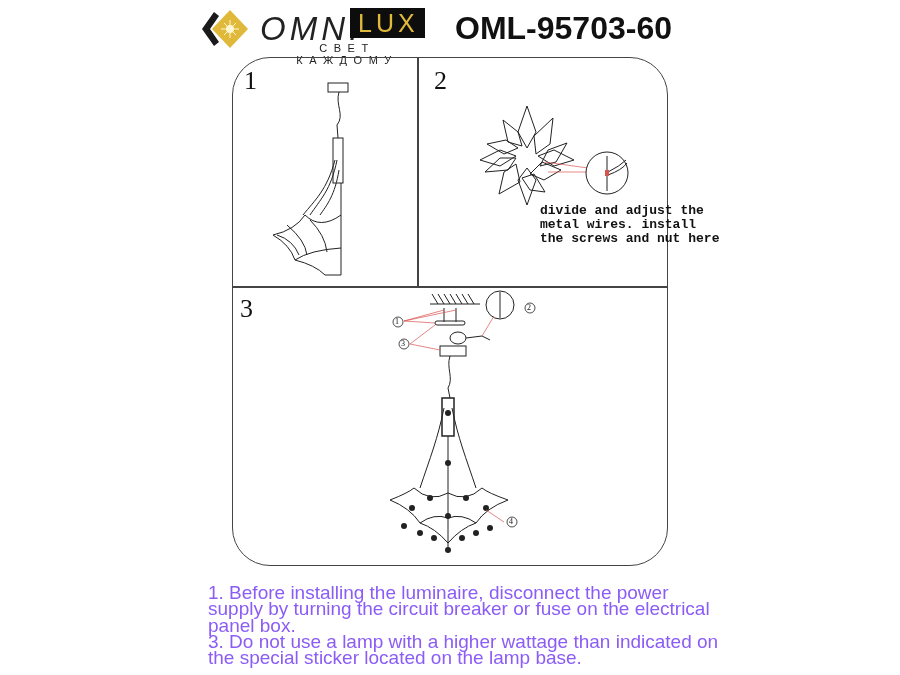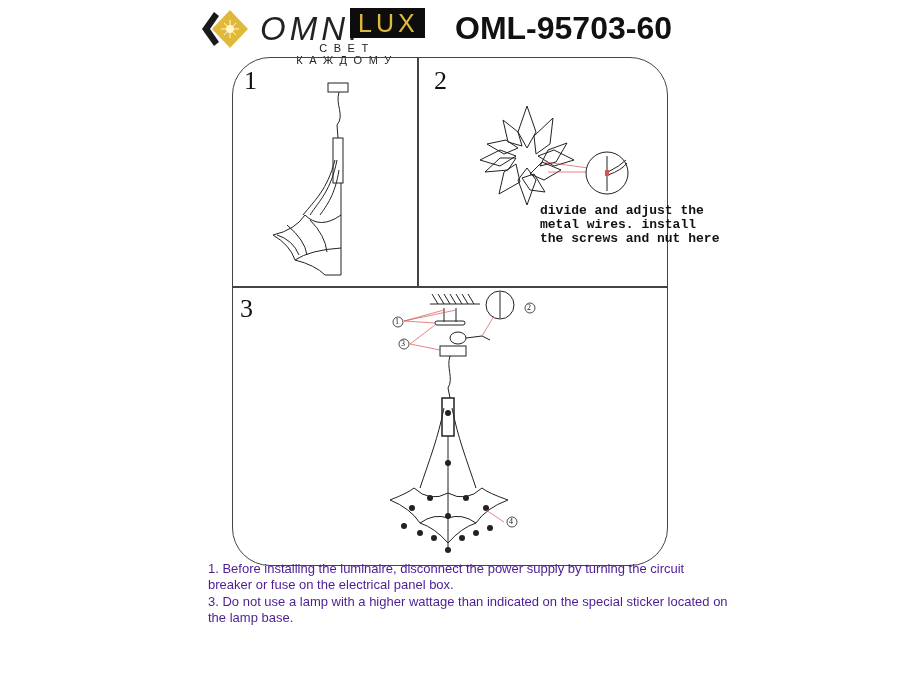--- a/index.html
+++ b/index.html
@@ -9,21 +9,21 @@
   .logo-omni{position:absolute;left:60px;top:6px;font-size:33px;letter-spacing:4px;color:#222;font-family:"Liberation Sans",sans-serif;font-style:italic;}
   .logo-lux{position:absolute;left:150px;top:4px;background:#0d0d0d;color:#e1b93a;font-size:25px;letter-spacing:4px;padding:0 6px 0 8px;height:30px;line-height:30px;}
   .logo-tag{position:absolute;left:64px;top:38px;font-size:11px;letter-spacing:6.5px;color:#222;text-align:center;}
   .model{position:absolute;left:455px;top:10px;font-size:32px;font-weight:bold;color:#111;letter-spacing:0px;}
   .frame{position:absolute;left:232px;top:57px;width:436px;height:509px;border:1.5px solid #444;border-radius:38px;box-sizing:border-box;}
   .vdiv{position:absolute;left:417px;top:57px;width:1.5px;height:230px;background:#444;}
   .hdiv{position:absolute;left:232px;top:286px;width:436px;height:1.5px;background:#444;}
   .step{position:absolute;font-family:"Liberation Serif",serif;font-size:26px;color:#111;}
   .note{position:absolute;left:540px;top:204px;font-family:"Liberation Mono",monospace;font-weight:bold;font-size:13px;line-height:14px;color:#111;white-space:pre;}
   svg.draw{position:absolute;overflow:visible;}
-  .instructions{position:absolute;left:208px;top:561px;width:520px;font-size:13px;line-height:16.3px;color:#4c1d95;}
+  .instructions{position:absolute;left:208px;top:585px;width:520px;font-size:19px;line-height:16.3px;color:#8b5cf6;}
   .instructions p{margin:0;}
 </style>
 </head>
 <body>
 
 <div class="logo">
   <svg class="logo-mark" viewBox="0 0 48 46">
     <polygon points="14,6 2,23 14,40 19,36 10,23 19,10" fill="#1a1a1a"></polygon>
     <polygon points="30,4 48,23 30,42 12,23" fill="#e1b93a"></polygon>
     <circle cx="30" cy="23" r="4" fill="#fff6d0"></circle>

